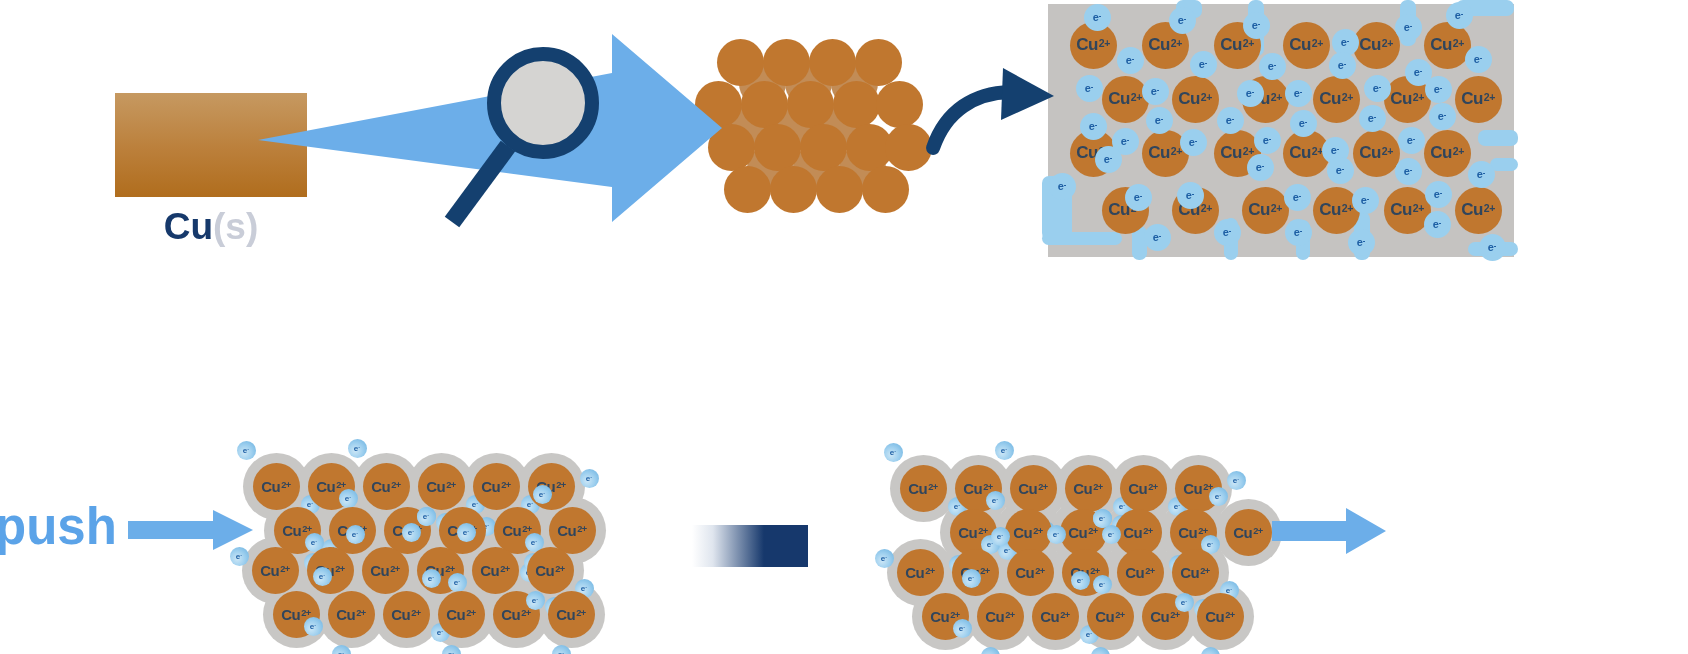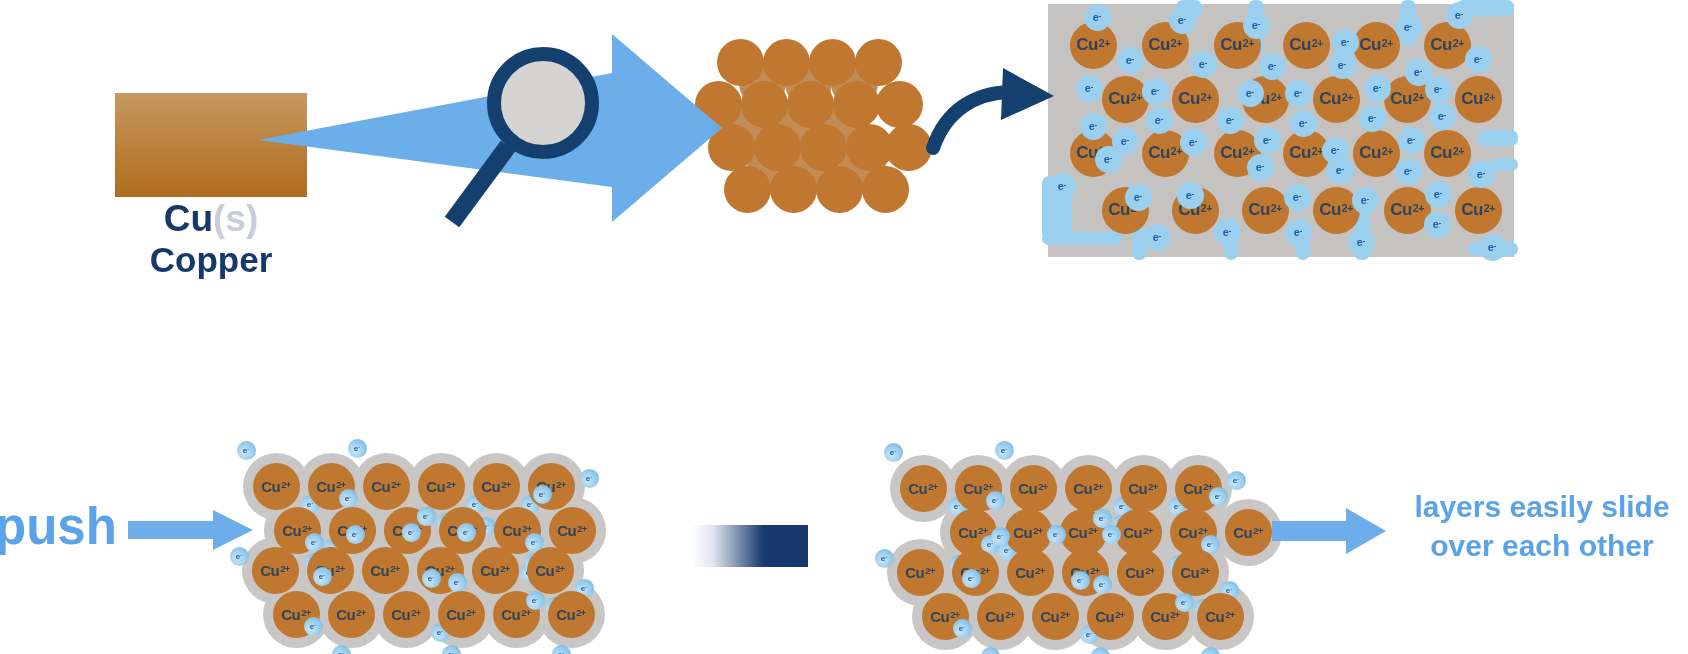--- a/index.html
+++ b/index.html
@@ -10,21 +10,21 @@
   .ion-core{display:flex;align-items:center;justify-content:center;font-weight:bold;
             color:#30455C;letter-spacing:-0.5px;}
   .ion-core sup{font-size:0.62em;position:relative;top:-0.15em;margin-left:1px;}
   .electron{display:flex;align-items:center;justify-content:center;font-weight:bold;color:#1E5FA4;}
   .electron sup{font-size:0.7em;position:relative;top:-0.2em;}
   .stream{position:absolute;border-radius:7px;}
   #copper-block{position:absolute;left:115px;top:93px;width:192px;height:104px;
                 background:linear-gradient(180deg,#C69961 0%,#BB7F3A 55%,#B06D1D 100%);}
   #cu-caption{position:absolute;left:100px;top:199px;width:222px;text-align:center;
               font-weight:bold;color:#16396B;}
-  #cu-line1{font-size:37px;line-height:40px;}
+  #cu-line1{font-size:37px;line-height:40px;margin-top:8px;}
   #cu-state{color:#C9CDD8;}
   #cu-line2{font-size:35px;line-height:42px;}
   #zoom-panel{position:absolute;left:1048px;top:4px;width:466px;height:253px;background:#C5C3C1;}
   #label-3d{position:absolute;left:816px;top:218px;width:110px;text-align:center;
             font-size:40px;font-weight:bold;color:#1E3F6D;}
   #push-label{position:absolute;left:-5px;top:497px;font-size:51px;font-weight:bold;color:#5BA3E8;}
   #transition-bar{position:absolute;left:692px;top:525px;width:116px;height:42px;
                   background:linear-gradient(90deg,#ffffff 0%,#dfe5ee 18%,#16386C 62%,#16386C 100%);}
   #slide-caption{position:absolute;left:1396px;top:487px;width:292px;text-align:center;
                  font-size:30px;line-height:39px;font-weight:bold;color:#5BA3E8;white-space:nowrap;}
@@ -32,21 +32,20 @@
 </style>
 </head>
 <body>
 
 <div id="stage">
 
   <div id="copper-block"></div>
 
   <div id="cu-caption">
     <div id="cu-line1"><span>Cu</span><span id="cu-state">(s)</span></div>
-    <div id="cu-line2">Copper</div>
   </div>
 
   <div id="cluster" class="abs">
       <div class="circle" style="left: 738.5px; top: 59.5px; width: 47px; height: 47px; background: rgb(194, 140, 86);"></div>
       <div class="circle" style="left: 784.5px; top: 59.5px; width: 47px; height: 47px; background: rgb(194, 140, 86);"></div>
       <div class="circle" style="left: 830.5px; top: 59.5px; width: 47px; height: 47px; background: rgb(194, 140, 86);"></div>
       <div class="circle" style="left: 729.5px; top: 102.5px; width: 47px; height: 47px; background: rgb(194, 140, 86);"></div>
       <div class="circle" style="left: 775.5px; top: 102.5px; width: 47px; height: 47px; background: rgb(194, 140, 86);"></div>
       <div class="circle" style="left: 821.5px; top: 102.5px; width: 47px; height: 47px; background: rgb(194, 140, 86);"></div>
       <div class="circle" style="left: 746.5px; top: 144.5px; width: 47px; height: 47px; background: rgb(194, 140, 86);"></div>
@@ -907,17 +906,13 @@
     <polygon fill="#6CAEE9" points="258,140 612,73 612,34 722,128 612,222 612,187"></polygon>
     <circle cx="543" cy="103" r="49" fill="#D5D4D2" stroke="#14406F" stroke-width="14"></circle>
     <line x1="508" y1="146" x2="452" y2="222" stroke="#14406F" stroke-width="18"></line>
     <path d="M 933 148 C 946 110 975 93 1010 92" fill="none" stroke="#14406F" stroke-width="14" stroke-linecap="round"></path>
     <polygon fill="#14406F" points="1003,68 1054,96 1001,120"></polygon>
     <polygon fill="#6CAEE9" points="128,521 213,521 213,510 253,530 213,550 213,539 128,539"></polygon>
     <polygon fill="#6CAEE9" points="1272,521 1346,521 1346,508 1386,531 1346,554 1346,541 1272,541"></polygon>
   </svg>
 
   <div id="push-label">push</div>
-  <div id="slide-caption">
-    <div>layers easily slide</div>
-    <div>over each other</div>
-  </div>
 </div>
 
 </body></html>

